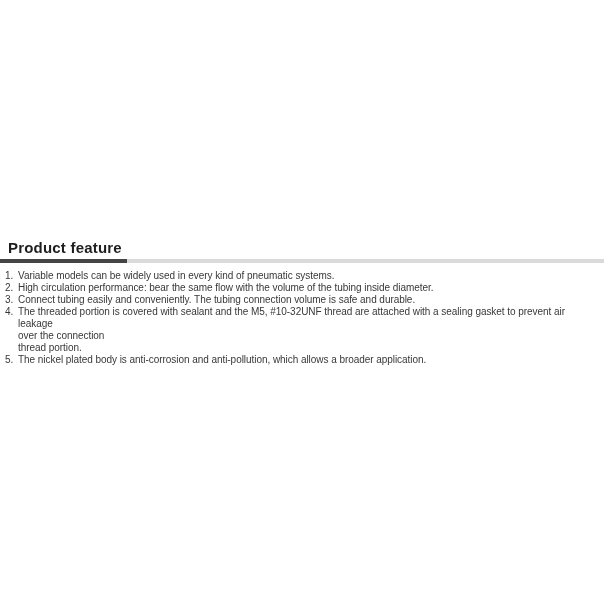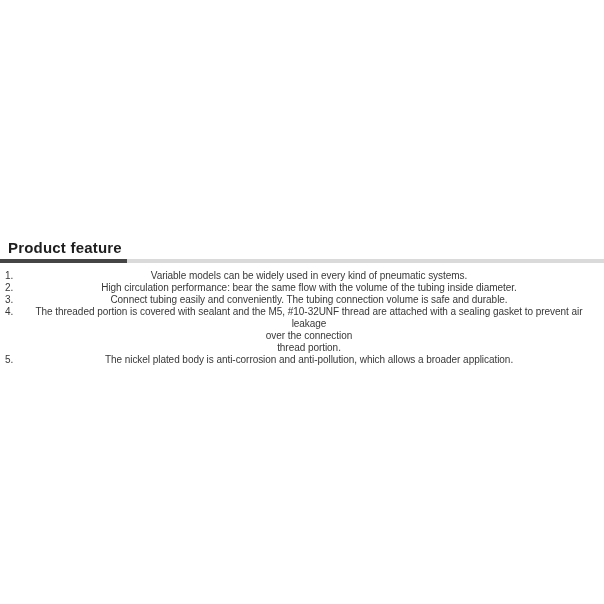--- a/index.html
+++ b/index.html
@@ -57,21 +57,20 @@
     align-items: flex-start;
   }
   .feature-item .num {
     flex: 0 0 auto;
     min-width: 9px;
     margin-right: 4px;
     text-align: left;
   }
   .feature-item .txt {
     flex: 1 1 auto;
-    text-align: center;
   }
 </style>
 </head>
 <body>
 
 <div class="sheet">
   <div class="feature-section">
     <h2 class="section-title">Product feature</h2>
     <div class="title-rule" style="background: rgb(218, 218, 218);">
       <span class="title-rule-accent" style="background: rgb(69, 69, 69);"></span>

